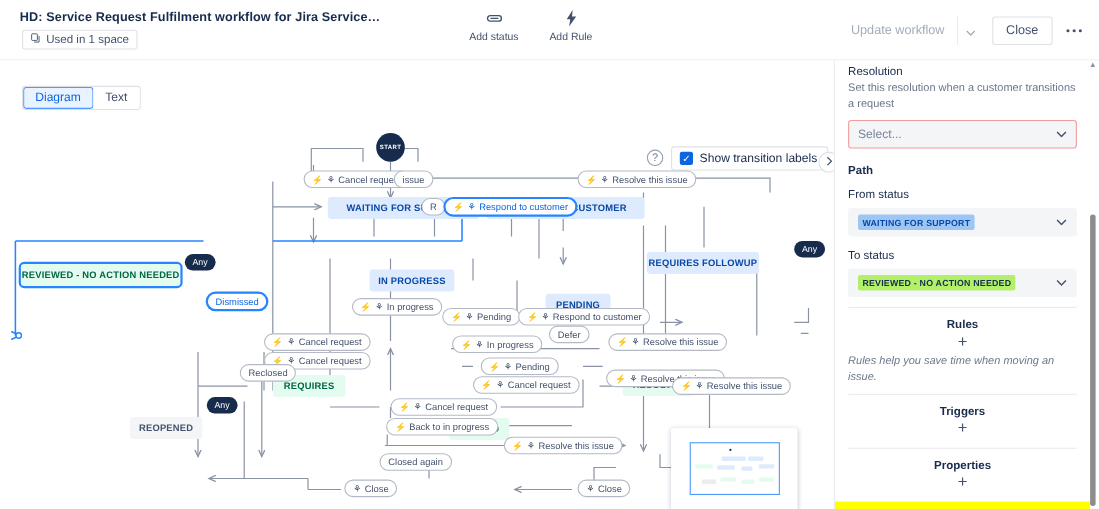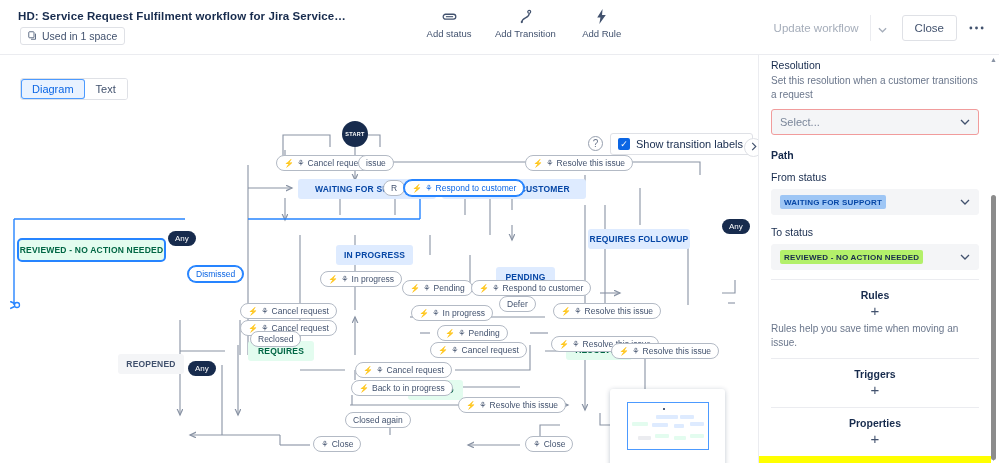--- a/index.html
+++ b/index.html
@@ -232,30 +232,20 @@
 
     <div class="hdr-actions">
       <div class="hdr-action">
         <span class="ico">
           <svg width="15" height="9" viewBox="0 0 16 10">
               <rect x="1" y="2.5" width="14" height="5.5" rx="2.7" fill="none" stroke="#42526e" stroke-width="1.4"></rect>
               <line x1="4" y1="5.2" x2="12" y2="5.2" stroke="#42526e" stroke-width="1.2"></line>
             </svg>
         </span>
         <span class="lbl">Add status</span>
-      </div>
-      <div class="hdr-action">
-        <span class="ico">
-          <svg width="13" height="15" viewBox="0 0 14 16">
-              <path d="M3 14c0-5 8-4 8-9" fill="none" stroke="#42526e" stroke-width="1.4"></path>
-              <circle cx="11" cy="3" r="1.6" fill="none" stroke="#42526e" stroke-width="1.3"></circle>
-              <circle cx="3" cy="14" r="1.2" fill="#42526e"></circle>
-            </svg>
-        </span>
-        <span class="lbl">Add Transition</span>
       </div>
       <div class="hdr-action">
         <span class="ico">
           <svg width="11" height="15" viewBox="0 0 10 14">
               <path d="M6 0L1 8h3l-1 6 6-8.5H5.5z" fill="#42526e"></path>
             </svg>
         </span>
         <span class="lbl">Add Rule</span>
       </div>
     </div>
@@ -416,21 +406,21 @@
     </div>
     <div class="node green" style="left:248px; top:286px; width:66px;">
       <span>REQUIRES</span>
     </div>
     <div class="node green" style="left:566px; top:285px; width:66px;">
       <span>RESOLVED</span>
     </div>
     <div class="node green" style="left:408px; top:325px; width:55px;">
       <span>CLOSED</span>
     </div>
-    <div class="node grey" style="left:118px; top:299px; width:66px;">
+    <div class="node grey" style="left:118px; top:324px; width:66px;">
       <span>REOPENED</span>
     </div>
 
     <div class="any-badge" style="left:168px; top:176px;">
       <span>Any</span>
     </div>
     <div class="any-badge" style="left:722px; top:164px;">
       <span>Any</span>
     </div>
     <div class="any-badge" style="left:188px; top:306px;">
@@ -479,21 +469,21 @@
     <div class="pill" style="left:240px; top:248px;">
       <span class="bolt">⚡</span>
       <span>⚘</span>
       <span>Cancel request</span>
     </div>
     <div class="pill" style="left:240px; top:265px;">
       <span class="bolt">⚡</span>
       <span>⚘</span>
       <span>Cancel request</span>
     </div>
-    <div class="pill" style="left:218px; top:276px;margin-left:32px;">
+    <div class="pill" style="left:218px; top:276px;">
       <span>Reclosed</span>
     </div>
     <div class="pill" style="left:411px; top:250px;">
       <span class="bolt">⚡</span>
       <span>⚘</span>
       <span>In progress</span>
     </div>
     <div class="pill" style="left:499px; top:241px;">
       <span>Defer</span>
     </div>
@@ -603,21 +593,21 @@
             </svg>
         </span>
       </div>
 
       <div class="divider"></div>
 
       <div class="row-plus" style="margin-top:4px;">
         <span class="p-strong">Rules</span>
         <span class="plus-btn">+</span>
       </div>
-      <div class="p-sub" style="margin-top:3px;">Rules help you save time when moving an issue.</div>
+      <div class="p-sub" style="margin-top:3px;font-style:italic;">Rules help you save time when moving an issue.</div>
 
       <div class="divider"></div>
 
       <div class="row-plus">
         <span class="p-strong">Triggers</span>
         <span class="plus-btn">+</span>
       </div>
 
       <div class="divider"></div>
 

